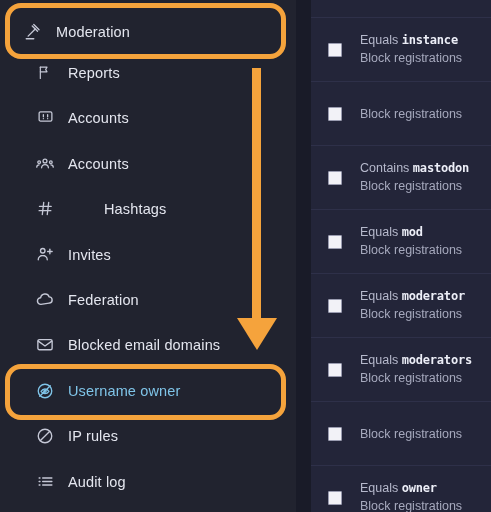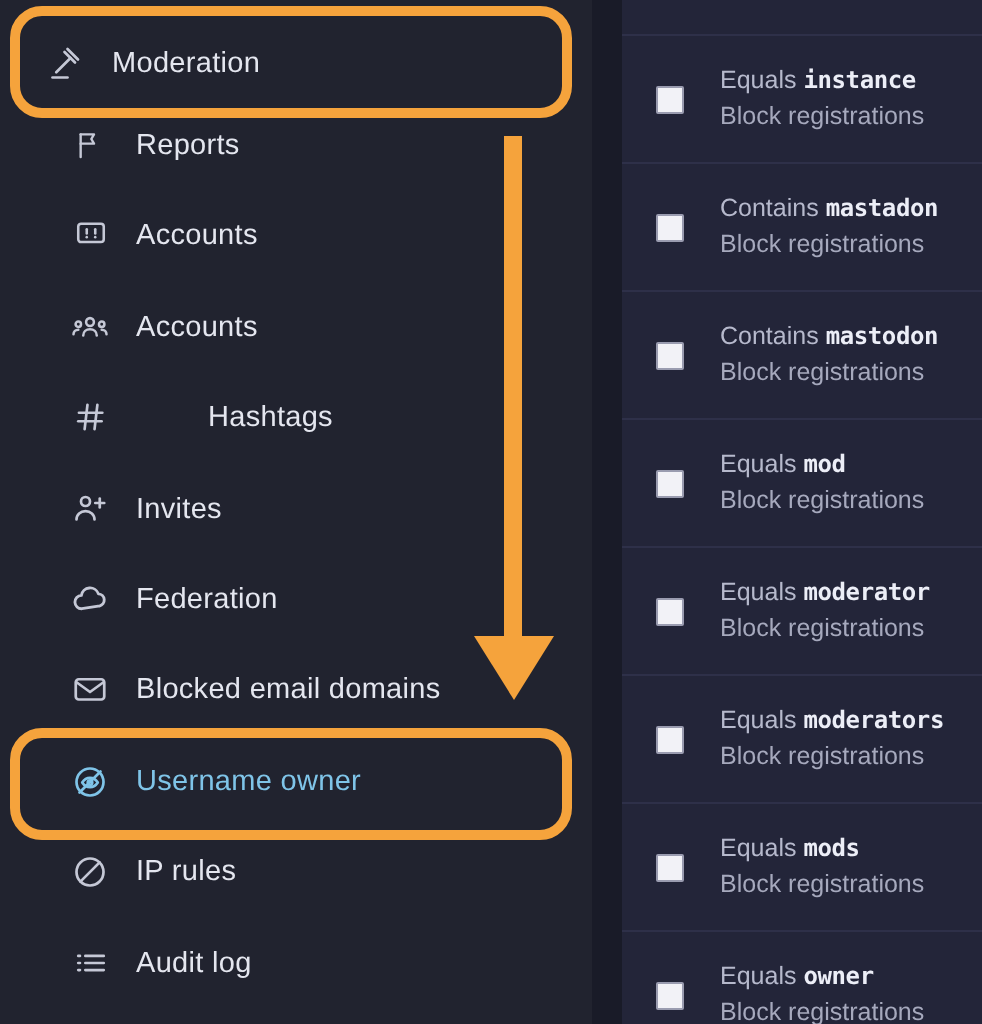--- a/index.html
+++ b/index.html
@@ -312,21 +312,20 @@
         <div class="rule-row full">
           <div class="rule-checkbox"></div>
           <div class="rule-text">
             <div class="rule-title"><span>Equals</span> <span class="kw">instance</span></div>
             <div class="rule-sub">Block registrations</div>
           </div>
         </div>
         <div class="rule-row full">
           <div class="rule-checkbox"></div>
           <div class="rule-text">
-            <div class="rule-title"><span>Contains</span> <span class="kw">mastadon</span></div>
             <div class="rule-sub">Block registrations</div>
           </div>
         </div>
         <div class="rule-row full">
           <div class="rule-checkbox"></div>
           <div class="rule-text">
             <div class="rule-title"><span>Contains</span> <span class="kw">mastodon</span></div>
             <div class="rule-sub">Block registrations</div>
           </div>
         </div>
@@ -347,21 +346,20 @@
         <div class="rule-row full">
           <div class="rule-checkbox"></div>
           <div class="rule-text">
             <div class="rule-title"><span>Equals</span> <span class="kw">moderators</span></div>
             <div class="rule-sub">Block registrations</div>
           </div>
         </div>
         <div class="rule-row full">
           <div class="rule-checkbox"></div>
           <div class="rule-text">
-            <div class="rule-title"><span>Equals</span> <span class="kw">mods</span></div>
             <div class="rule-sub">Block registrations</div>
           </div>
         </div>
         <div class="rule-row full">
           <div class="rule-checkbox"></div>
           <div class="rule-text">
             <div class="rule-title"><span>Equals</span> <span class="kw">owner</span></div>
             <div class="rule-sub">Block registrations</div>
           </div>
         </div>

